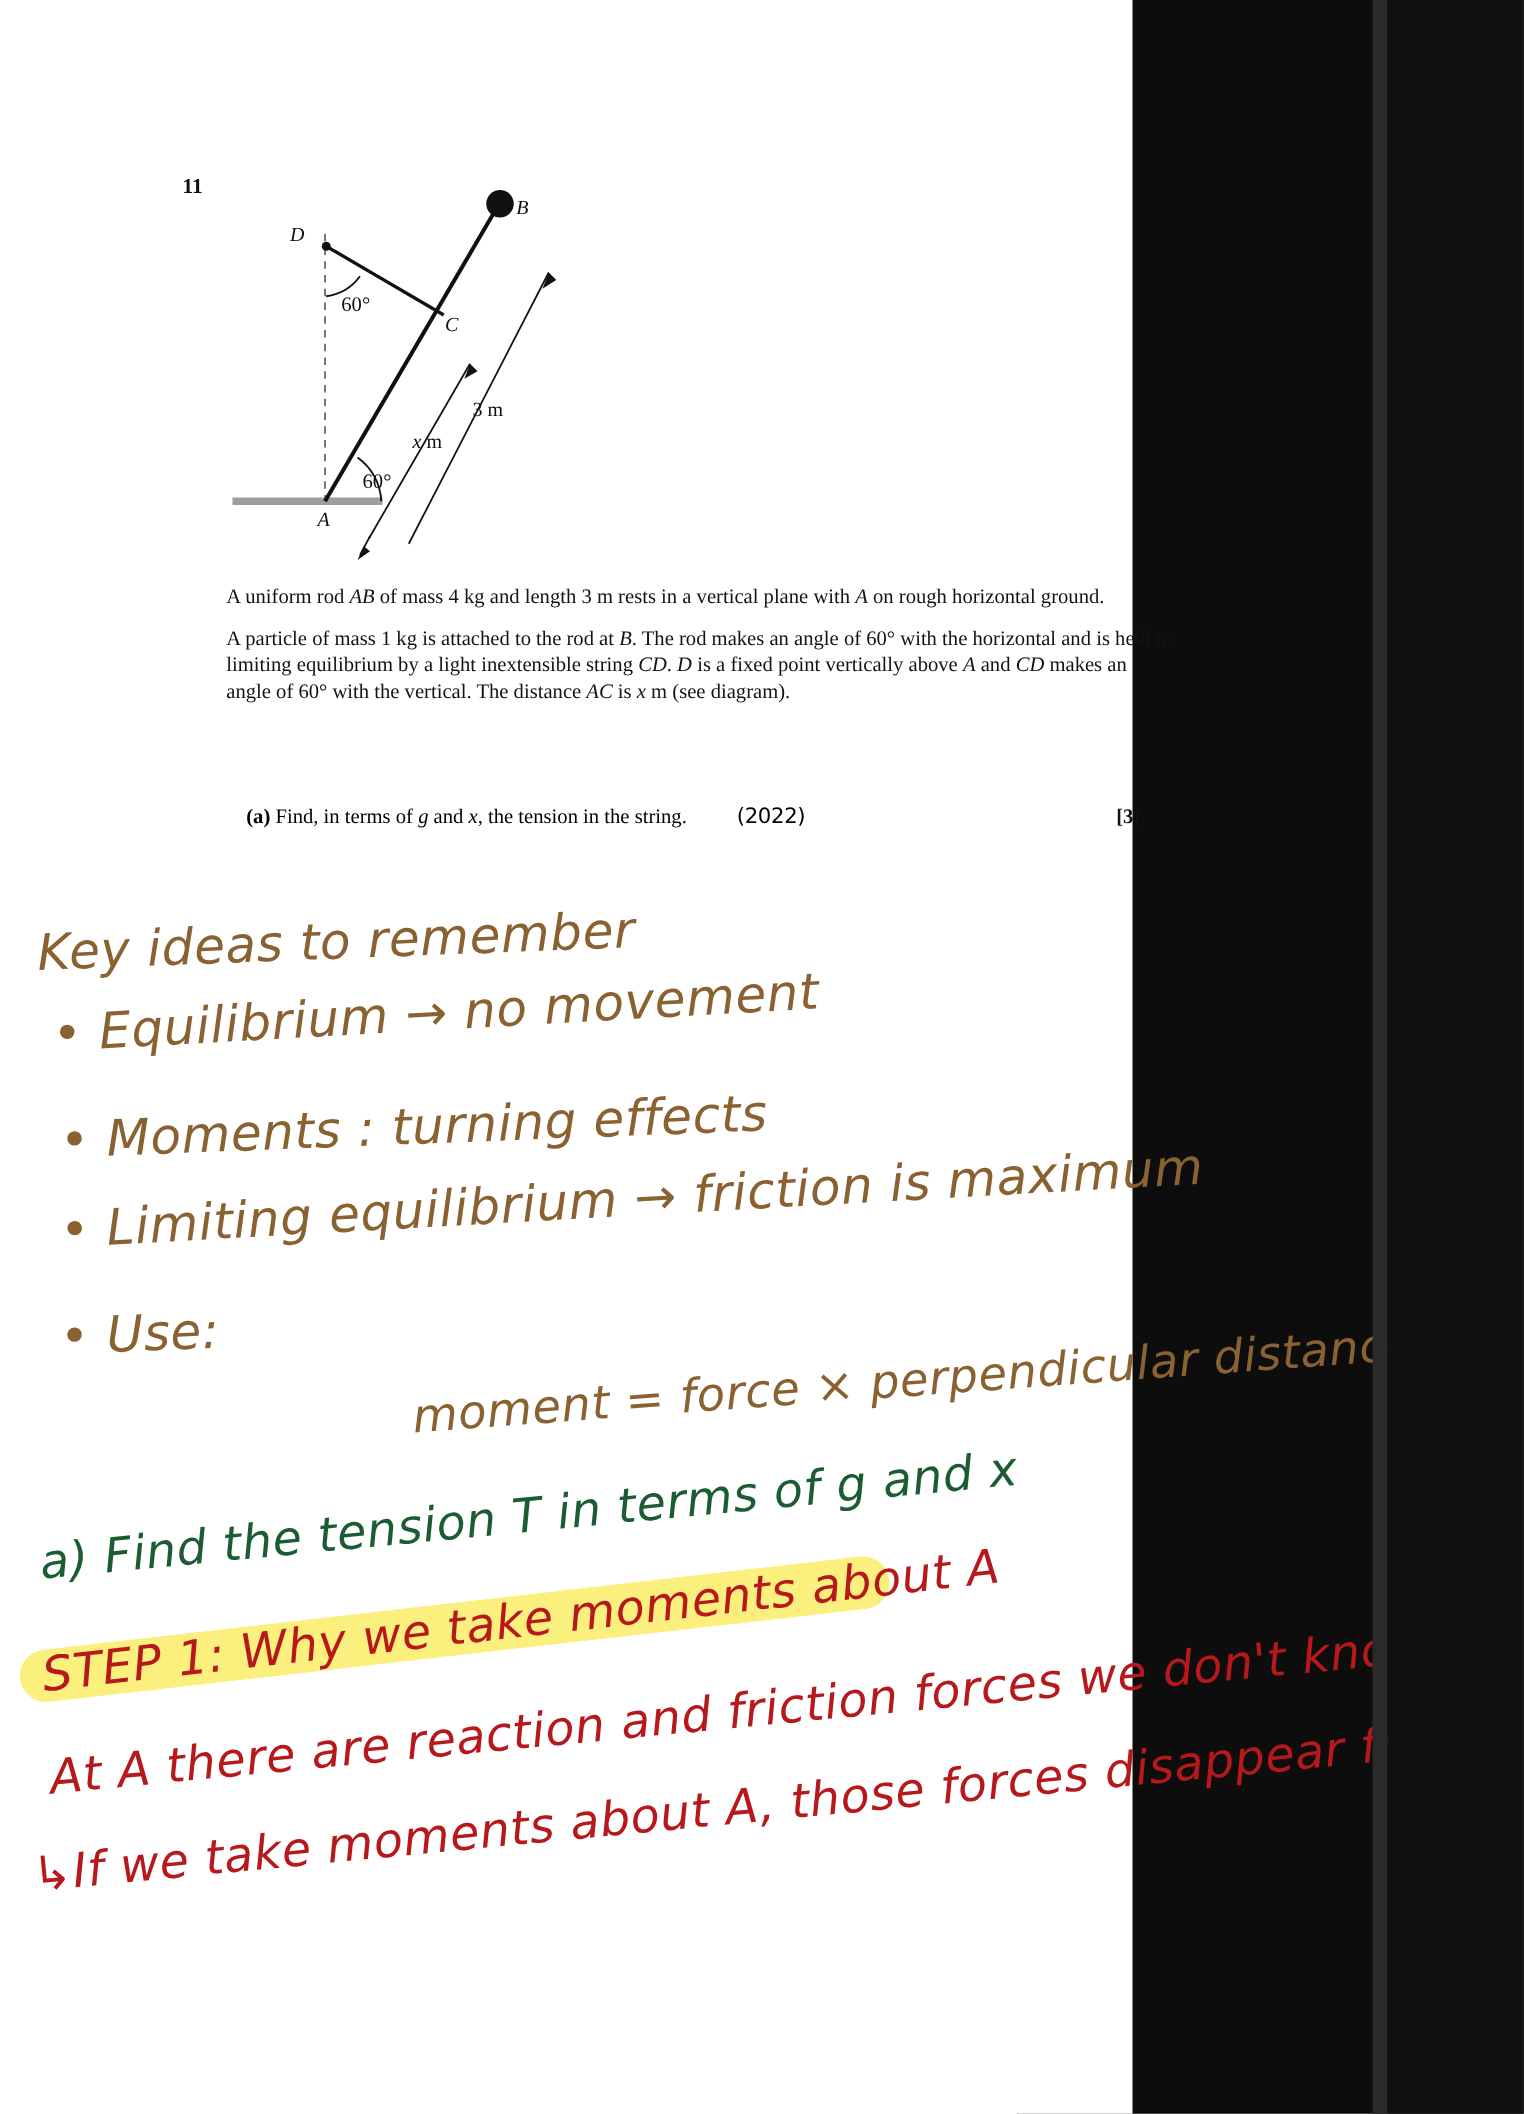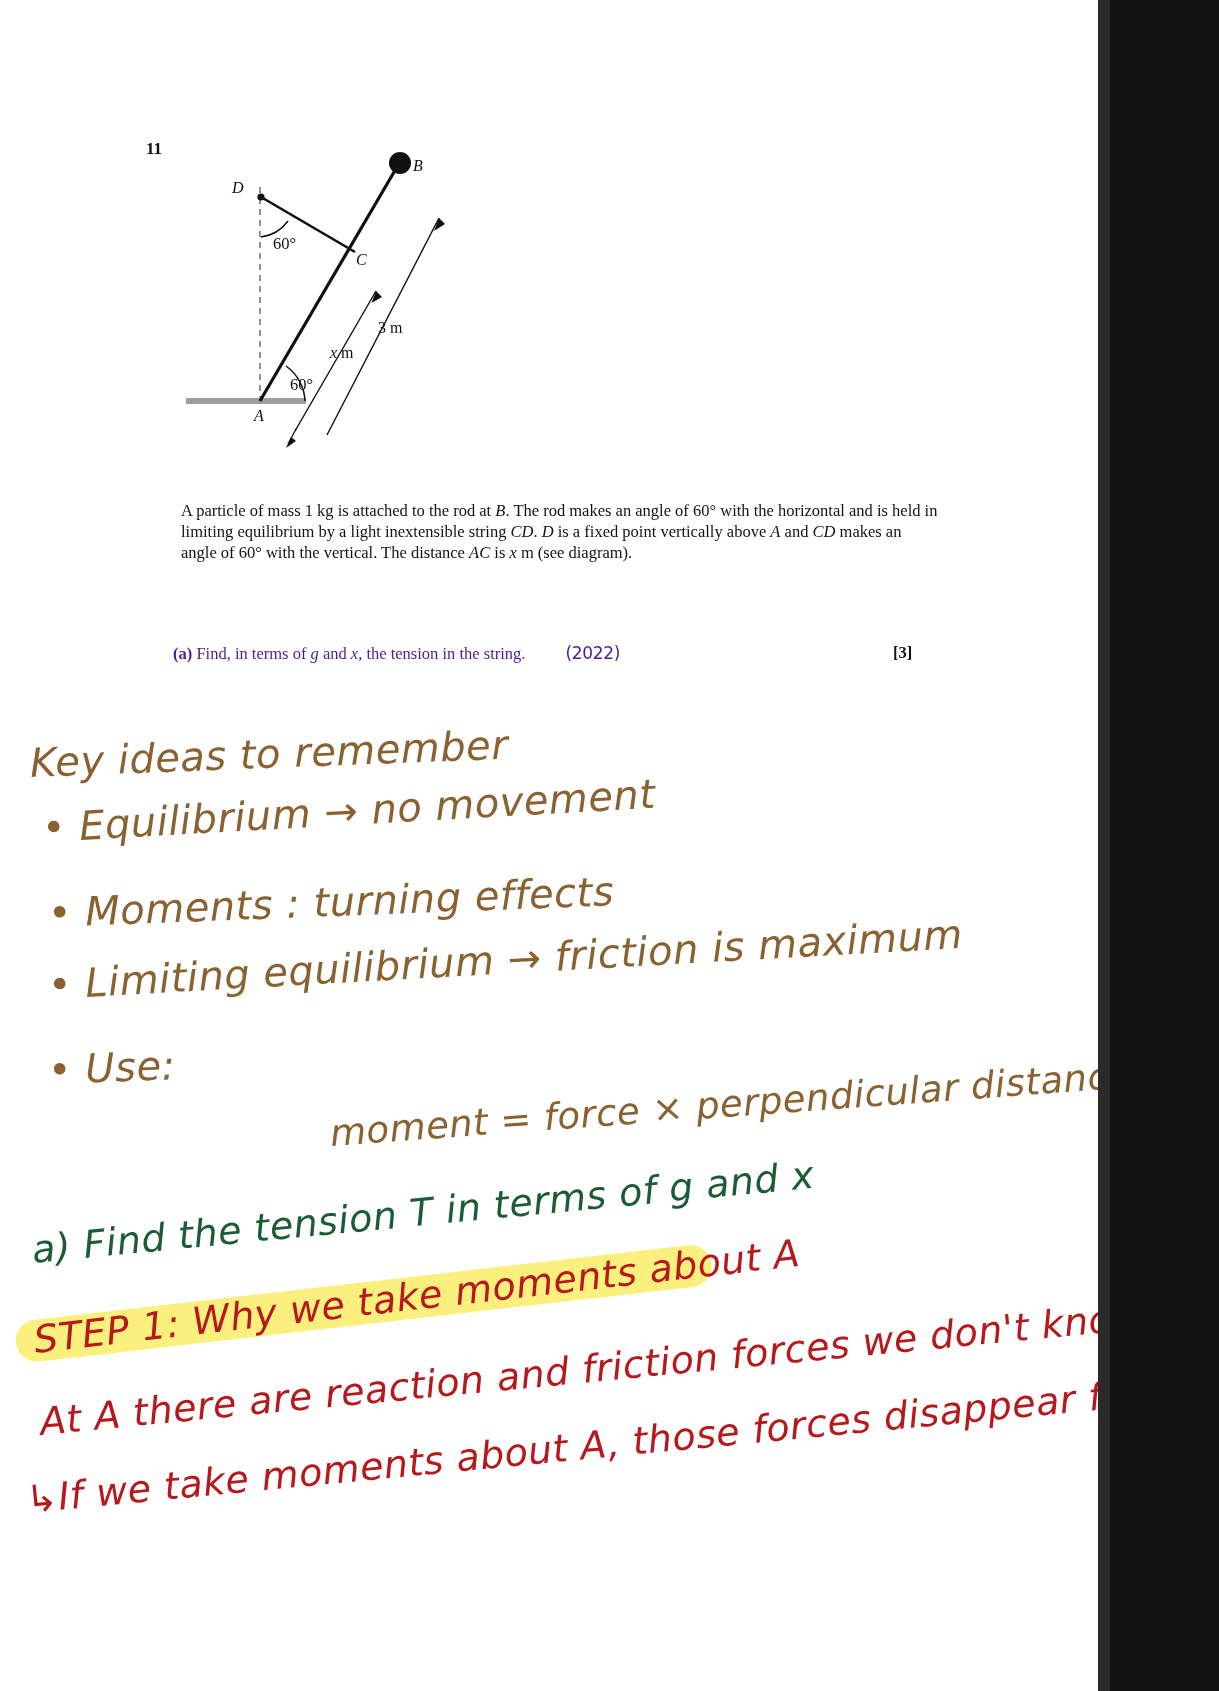--- a/index.html
+++ b/index.html
@@ -7,21 +7,21 @@
   body {
     width:1219px; height:1691px;
     background:#0d0d0d;
     font-family:"Liberation Serif", serif;
     overflow:hidden;
     position:relative;
   }
   #page {
     position:absolute;
     left:0; top:0;
-    width:1110px; height:1691px;
+    width:906px; height:1691px;
     background:#ffffff;
   }
   #right-gutter {
     position:absolute;
     left:1110px; top:0;
     width:109px; height:1691px;
     background:#111111;
   }
   #dark-edge {
     position:absolute;
@@ -55,24 +55,24 @@
     line-height:21px;
     color:#131313;
     text-align:left;
   }
   #para1 { left:181px; top:466px; width:760px; }
   #para2 { left:181px; top:500px; width:760px; }
   .it { font-style:italic; }
 
   #part-a-row {
     position:absolute;
-    left:173px; top:643px; width:790px;
+    left:197px; top:643px; width:790px;
     font-family:"Liberation Serif", serif;
     font-size:16.5px;
-    color:#4c1d95;
+    color:#000000;
   }
   #part-a-label { font-weight:bold; }
   #part-a-year {
     font-family:"DejaVu Sans", sans-serif;
     font-size:17px;
     margin-left:40px;
     letter-spacing:-0.3px;
   }
   #part-a-marks {
     position:absolute;
@@ -159,20 +159,23 @@
       <text x="243" y="26" font-family="Liberation Serif, serif" font-size="16" font-style="italic" fill="#101010">B</text>
       <text x="186" y="120" font-family="Liberation Serif, serif" font-size="16" font-style="italic" fill="#101010">C</text>
       <text x="84" y="276" font-family="Liberation Serif, serif" font-size="16" font-style="italic" fill="#101010">A</text>
       <text x="103" y="104" font-family="Liberation Serif, serif" font-size="16.5" fill="#101010">60°</text>
       <text x="120" y="245" font-family="Liberation Serif, serif" font-size="16.5" fill="#101010">60°</text>
       <text x="160" y="213" font-family="Liberation Serif, serif" font-size="16" fill="#101010"><tspan font-style="italic">x</tspan> m</text>
       <text x="208" y="188" font-family="Liberation Serif, serif" font-size="16" fill="#101010">3 m</text>
     </svg>
   </div>
 
+  <div class="qtext" id="para1">
+    <span>A uniform rod </span><span class="it">AB</span><span> of mass 4 kg and length 3 m rests in a vertical plane with </span><span class="it">A</span><span> on rough horizontal ground.</span>
+  </div>
 
   <div class="qtext" id="para2">
     <span>A particle of mass 1 kg is attached to the rod at </span><span class="it">B</span><span>. The rod makes an angle of 60° with the horizontal and is held in limiting equilibrium by a light inextensible string </span><span class="it">CD</span><span>. </span><span class="it">D</span><span> is a fixed point vertically above </span><span class="it">A</span><span> and </span><span class="it">CD</span><span> makes an angle of 60° with the vertical. The distance </span><span class="it">AC</span><span> is </span><span class="it">x</span><span> m (see diagram).</span>
   </div>
 
   <div id="part-a-row">
     <span id="part-a-label">(a)</span>
     <span>Find, in terms of </span><span class="it">g</span><span> and </span><span class="it">x</span><span>, the tension in the string.</span><span id="part-a-year">(2022)</span>
   </div>
   <div id="part-a-marks">[3]</div>

